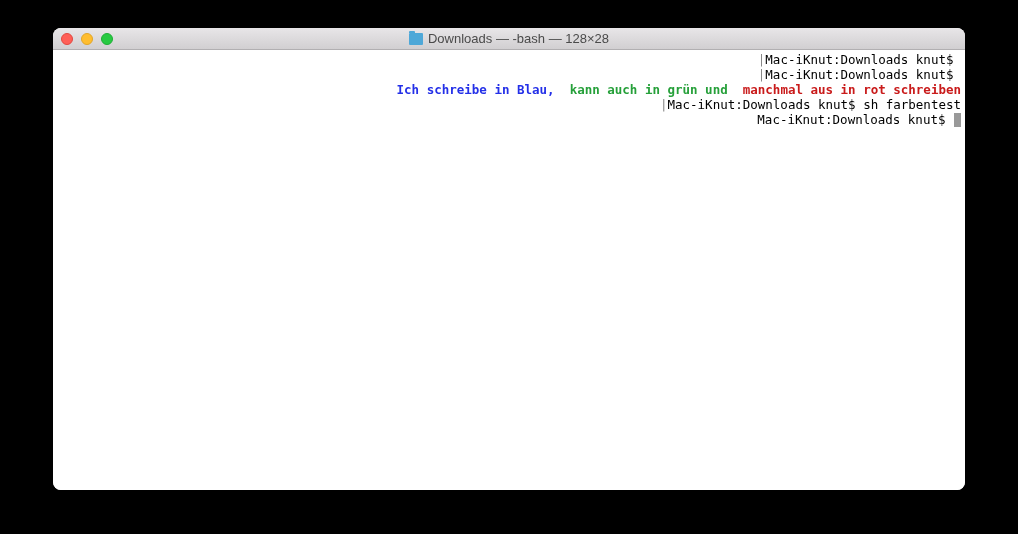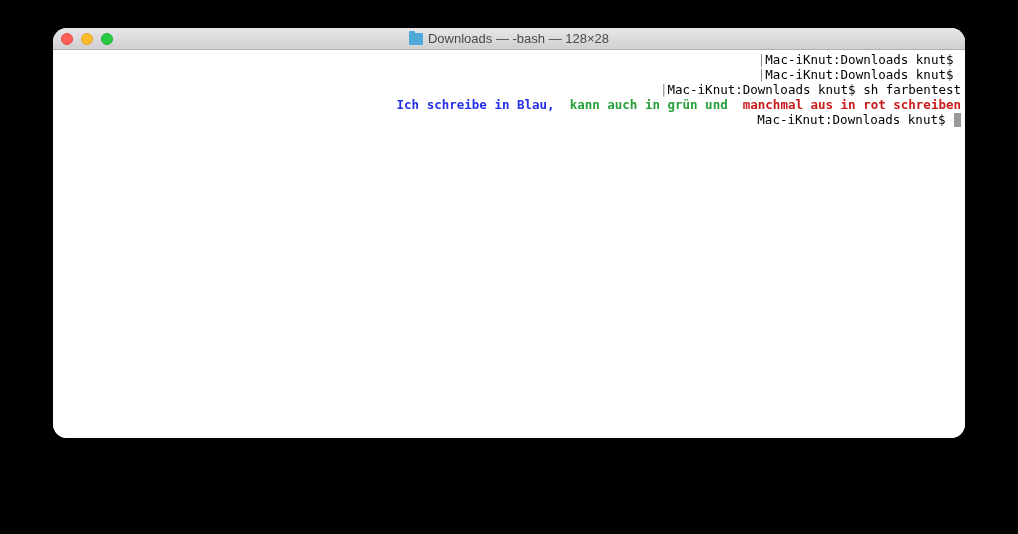--- a/index.html
+++ b/index.html
@@ -8,23 +8,23 @@
       width: 1018px;
       height: 534px;
       display: flex;
       align-items: flex-start;
       justify-content: center;
       padding-top: 28px;
       font-family: -apple-system, BlinkMacSystemFont, sans-serif;
     }
     .window {
       width: 912px;
-      height: 410px;
+      height: 462px;
       background: #fff;
-      border-radius: 14px;
+      border-radius: 8px;
       box-shadow: 0 20px 60px rgba(0,0,0,0.5);
       overflow: hidden;
       display: flex;
       flex-direction: column;
     }
     .titlebar {
       height: 22px;
       background: linear-gradient(#e8e6e8, #d1cfd1);
       border-bottom: 1px solid #b1afb1;
       display: flex;
@@ -107,17 +107,17 @@
       <div class="light green"></div>
     </div>
     <div class="title-center">
       <span class="folder-icon"></span>
       <span>Downloads — -bash — 128×28</span>
     </div>
   </div>
   <div class="terminal-body">
     <div class="line"><span class="pipe">|</span><span>Mac-iKnut:Downloads knut$ </span><span></span></div>
     <div class="line"><span class="pipe">|</span><span>Mac-iKnut:Downloads knut$ </span><span></span></div>
+    <div class="line"><span class="blue"> Ich schreibe in Blau,  </span><span class="green">kann auch in grün und  </span><span class="red">manchmal aus in rot schreiben</span></div>
     <div class="line"><span class="pipe">|</span><span>Mac-iKnut:Downloads knut$ </span><span>sh farbentest</span></div>
-    <div class="line"><span class="blue"> Ich schreibe in Blau,  </span><span class="green">kann auch in grün und  </span><span class="red">manchmal aus in rot schreiben</span></div>
     <div class="line"><span>Mac-iKnut:Downloads knut$ </span><span class="cursor"></span></div>
   </div>
 </div>
 
 </body></html>

